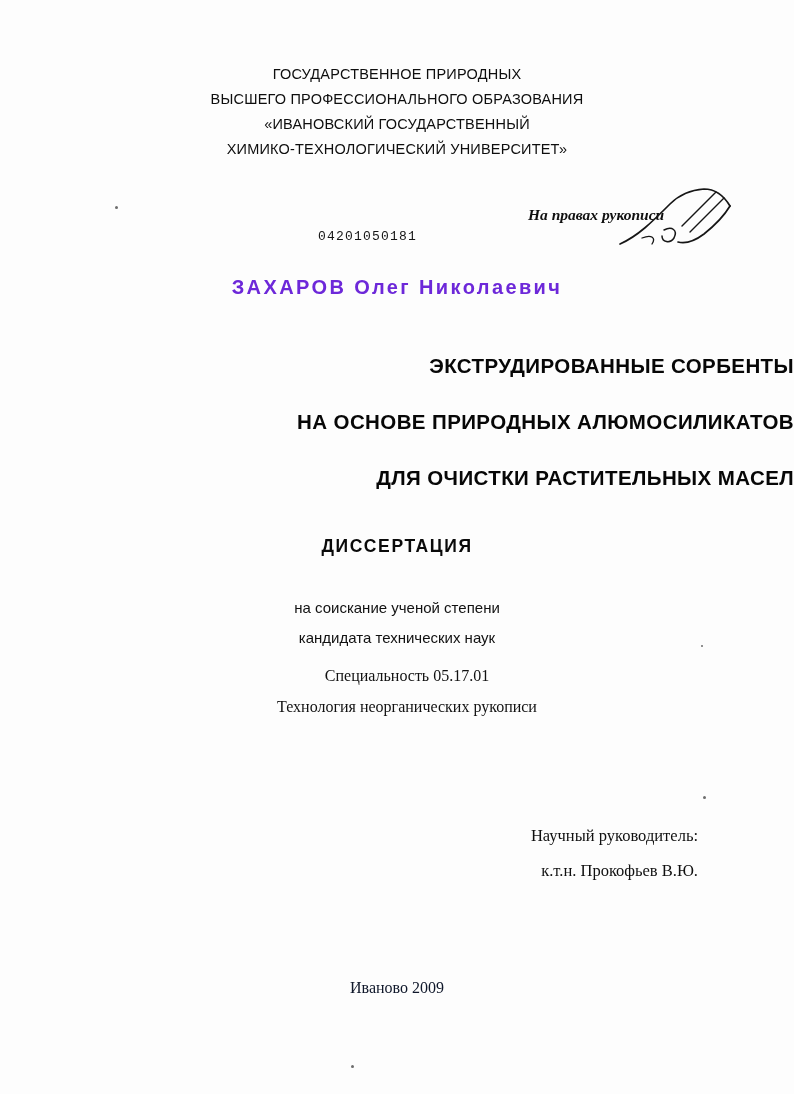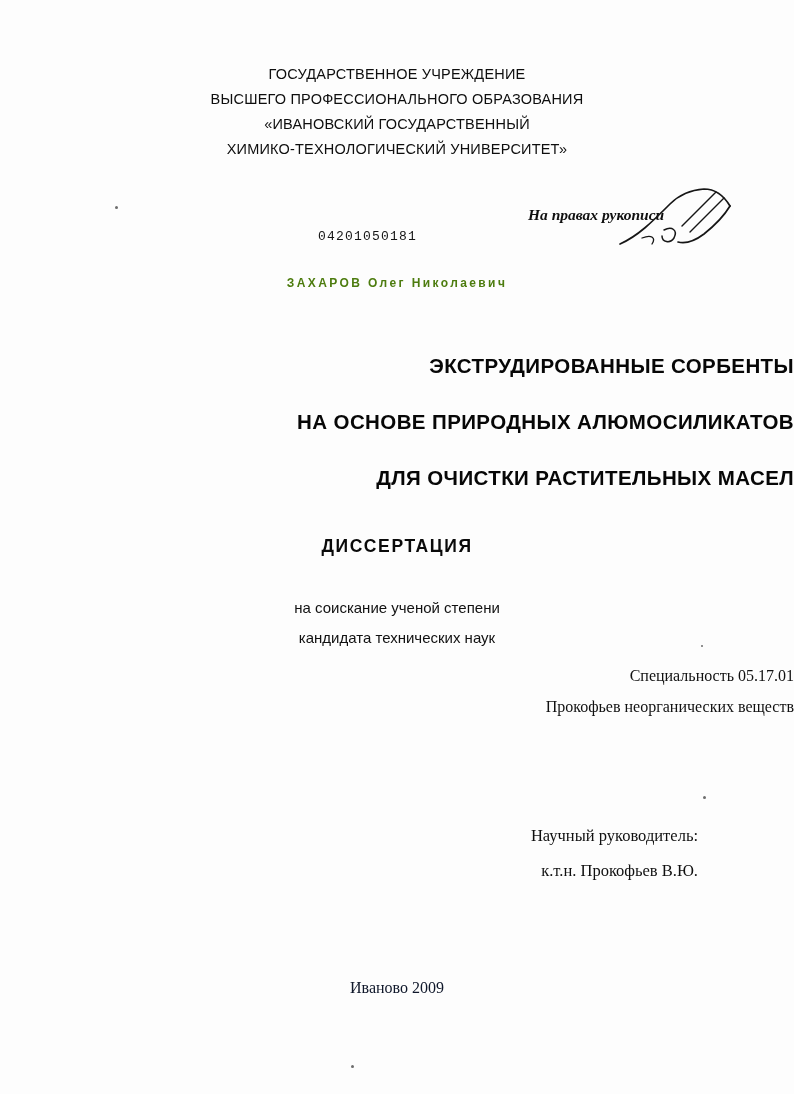--- a/index.html
+++ b/index.html
@@ -69,23 +69,23 @@
 
   
   .author {
     position: absolute;
     top: 276px;
     left: 0;
     right: 0;
     text-align: center;
     font-family: "Liberation Sans", sans-serif;
     font-weight: bold;
-    font-size: 12px;
+    font-size: 20px;
     letter-spacing: 2.4px;
-    color: #4d7c0f;
+    color: #6d28d9;
   }
 
   
   .title {
     position: absolute;
     top: 338px;
     left: 0;
     right: 0;
     text-align: right;
     font-family: "Liberation Sans", sans-serif;
@@ -120,21 +120,21 @@
     line-height: 30px;
     color: #111111;
   }
 
   
   .specialty {
     position: absolute;
     top: 660px;
     left: 0;
     right: 0;
-    text-align: right;
+    text-align: center;
     font-family: "Liberation Serif", serif;
     font-size: 16px;
     line-height: 31px;
     color: #111111;
     padding-left: 20px;
   }
 
   
   .supervisor {
     position: absolute;
@@ -171,21 +171,21 @@
 <body>
 
 <div class="page">
 
   <div class="speck" style="top:206px; left:115px; width:3px; height:3px;"></div>
   <div class="speck" style="top:796px; left:703px; width:3px; height:3px;"></div>
   <div class="speck" style="top:1065px; left:351px; width:3px; height:3px;"></div>
   <div class="speck" style="top:645px; left:701px; width:2px; height:2px;"></div>
 
   <div class="institution">
-    <div>ГОСУДАРСТВЕННОЕ УЧРЕЖДЕНИЕ</div>
+    <div>ГОСУДАРСТВЕННОЕ ПРИРОДНЫХ</div>
     <div>ВЫСШЕГО ПРОФЕССИОНАЛЬНОГО ОБРАЗОВАНИЯ</div>
     <div>«ИВАНОВСКИЙ ГОСУДАРСТВЕННЫЙ</div>
     <div>ХИМИКО-ТЕХНОЛОГИЧЕСКИЙ УНИВЕРСИТЕТ»</div>
   </div>
 
   <div class="code">04201050181</div>
 
   <div class="manuscript">На правах рукописи</div>
 
   <svg class="scribble" viewBox="0 0 130 70" xmlns="http://www.w3.org/2000/svg">
@@ -207,21 +207,21 @@
 
   <div class="diss-type">ДИССЕРТАЦИЯ</div>
 
   <div class="diss-sub">
     <div>на соискание ученой степени</div>
     <div>кандидата технических наук</div>
   </div>
 
   <div class="specialty">
     <div>Специальность 05.17.01</div>
-    <div>Прокофьев неорганических веществ</div>
+    <div>Технология неорганических рукописи</div>
   </div>
 
   <div class="supervisor">
     <div>Научный руководитель:</div>
     <div>к.т.н. Прокофьев В.Ю.</div>
   </div>
 
   <div class="footer">Иваново 2009</div>
 
 </div>

